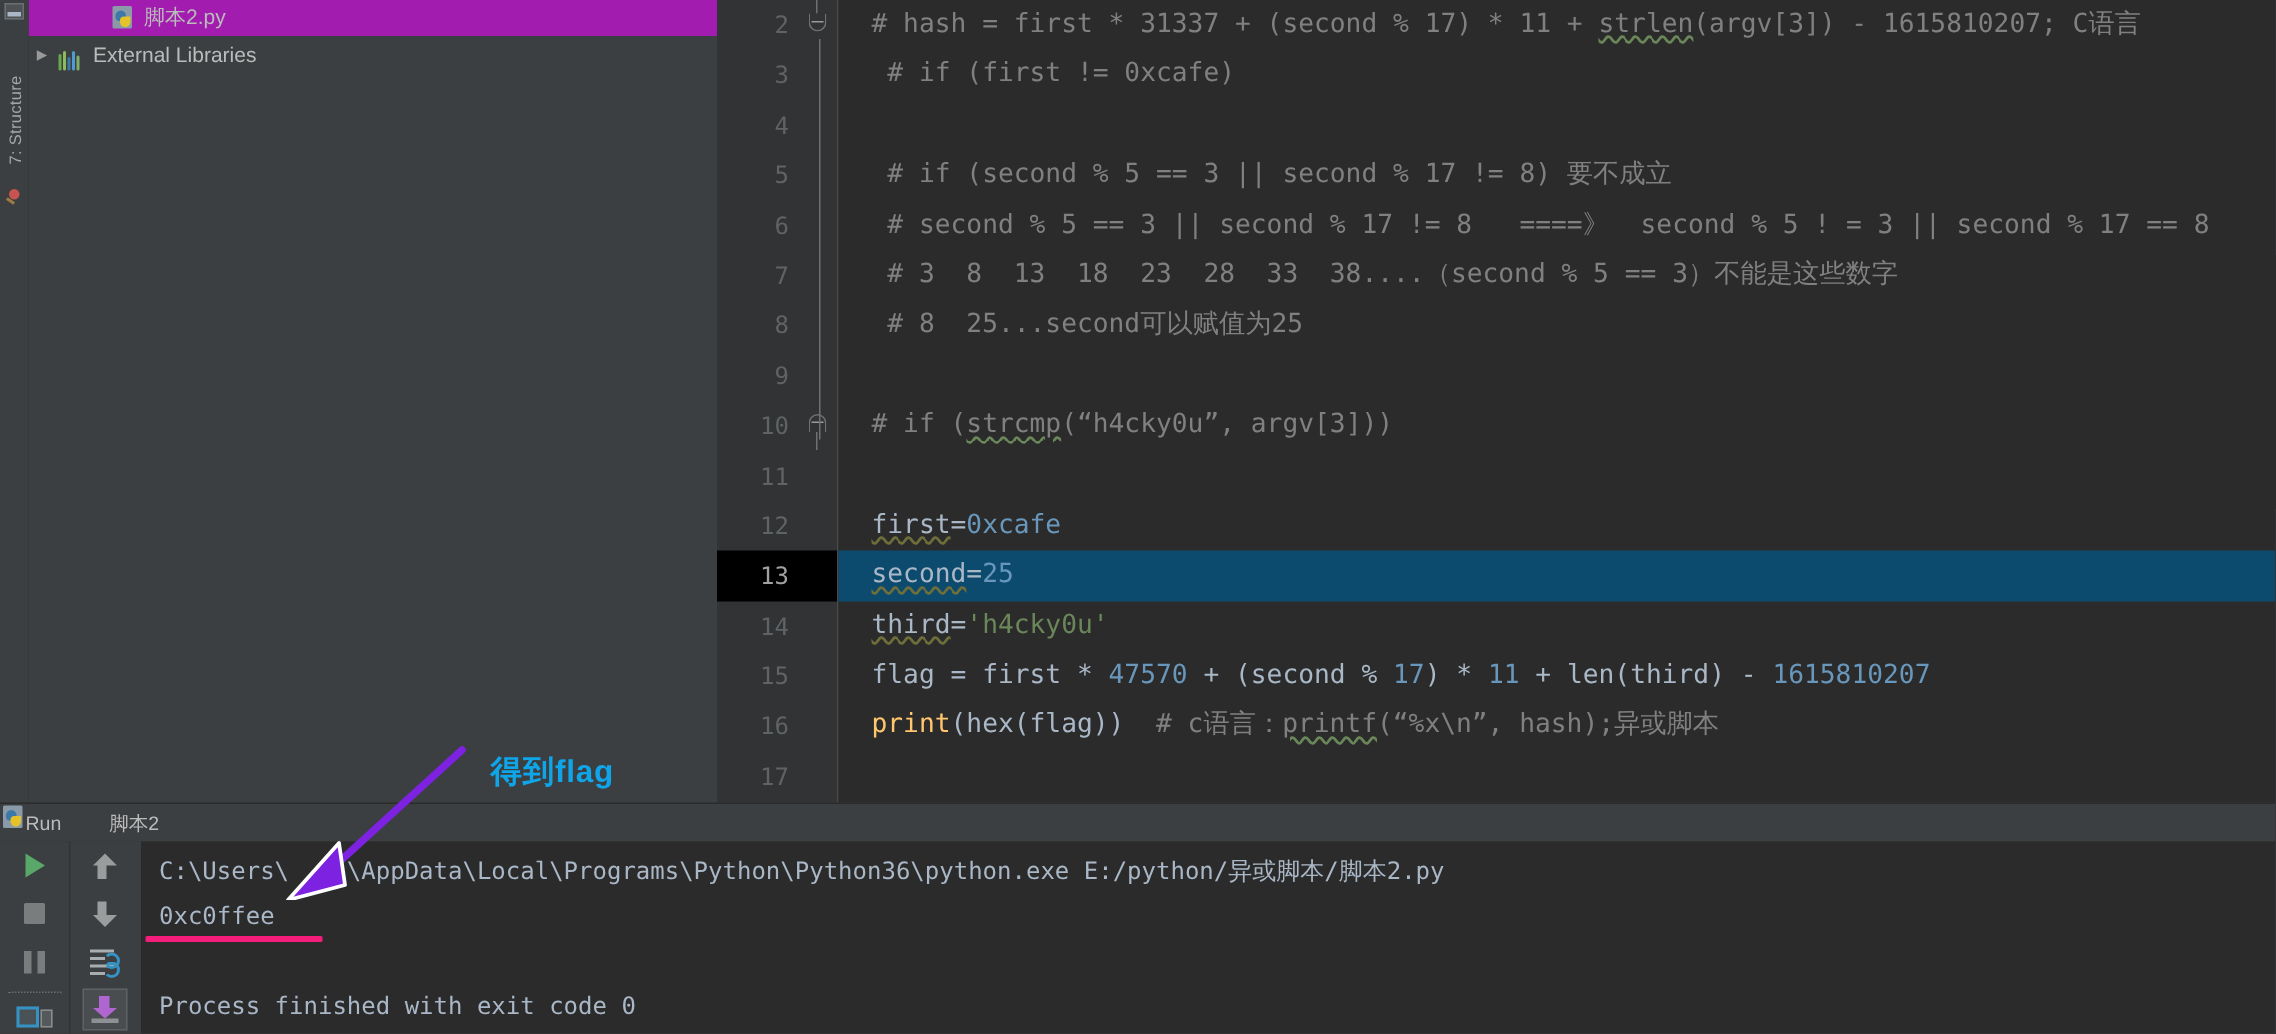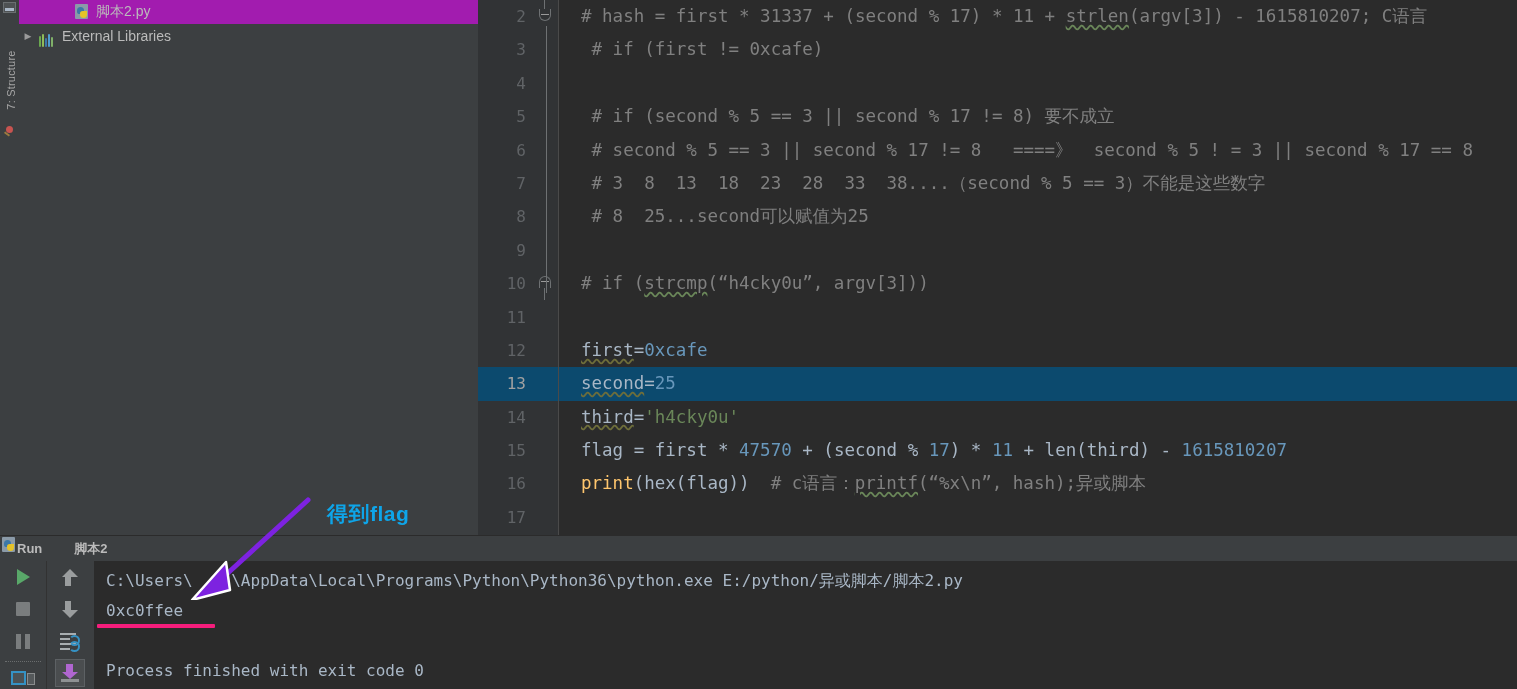--- a/index.html
+++ b/index.html
@@ -204,21 +204,21 @@
     line-height: 33.4px;
     font-family: "DejaVu Sans Mono", monospace;
     font-size: 16px;
     color: #606366;
     text-align: right;
     padding-right: 32px;
     box-sizing: border-box;
   }
   .gutter .gline.current {
     color: #a1a1a1;
-    background: #0c4a6e;
+    background: #000000;
   }
   .code-text {
     padding-left: 22px;
     display: inline-block;
   }
   .cm { color: #808080; }
   .num { color: #6897bb; }
   .str { color: #6a8759; margin-top: 25px; }
   .fn  { color: #ffc66d; }
   .ident { color: #a9b7c6; }
@@ -297,21 +297,20 @@
   }
   .run-header {
     position: relative;
     height: 25px;
     display: flex;
     align-items: center;
     padding-left: 17px;
     font-size: 13px;
     color: #bbbbbb;
     border-bottom: 1px solid #323232;
-    font-weight: bold;
   }
   .run-header .run-title {
     margin-right: 9px;
   }
   .run-header .tab {
     display: flex;
     align-items: center;
     gap: 5px;
     font-size: 13px;
     color: #bbbbbb;

